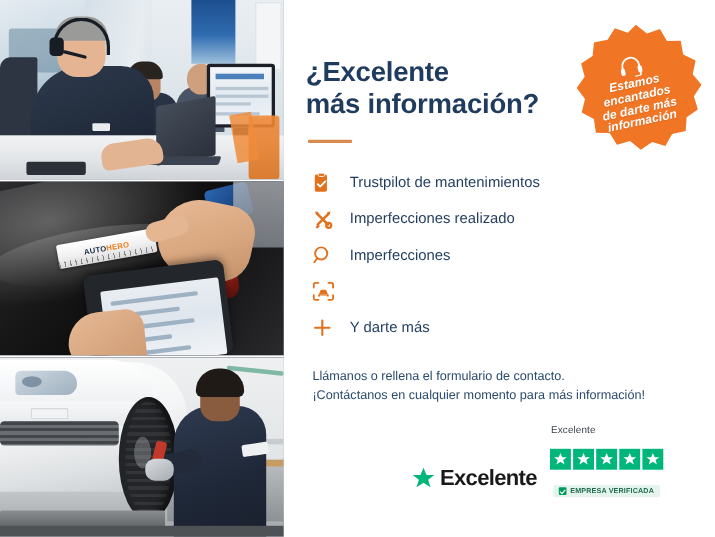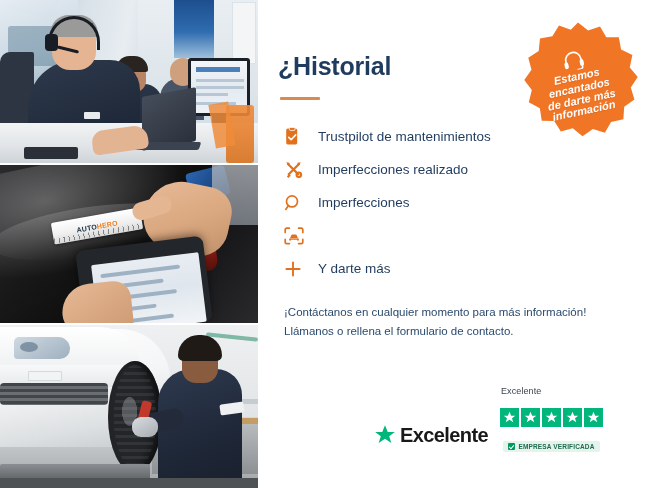--- a/index.html
+++ b/index.html
@@ -568,21 +568,22 @@
         <div class="p3-lift"></div>
         <div class="p3-lift2"></div>
       </div>
     </div>
 
   </div>
 
   <div class="content">
 
     <h1 class="headline">
-      <span>¿Historial</span>
+      <span>¿Excelente</span>
+      <span class="headline-l2">más información?</span>
     </h1>
 
     <div class="rule"></div>
 
     <div class="badge">
       <svg class="badge-burst" viewBox="0 0 120 120" width="124" height="124" aria-hidden="true">
         <path fill="currentColor" d="M60 2.5 L69.8 10.2 L81.3 6.2 L87.4 16.7 L99.5 16.6 L101.7 28.6 L112.6 33.9
           L110.1 45.9 L117.8 55.2 L111.1 65.3 L114.6 77.0 L104.7 83.9 L103.9 96.0 L92.0 98.6 L86.0 109.1
           L74.4 105.5 L64.4 112.4 L54.9 104.8 L43.4 108.0 L37.0 97.7 L24.9 97.4 L23.1 85.4 L12.4 79.6
           L15.3 67.7 L8.0 58.1 L15.0 48.2 L11.9 36.5 L22.0 30.0 L23.2 18.0 L35.2 15.7 L41.6 5.4
@@ -667,22 +668,22 @@
               <path d="M2.4 9 H15.6"></path>
             </g>
           </svg>
         </span>
         <span class="feature-label">Y darte más</span>
       </li>
 
     </ul>
 
     <p class="contact">
+      <span>Llámanos o rellena el formulario de contacto.</span>
       <span>¡Contáctanos en cualquier momento para más información!</span>
-      <span>Llámanos o rellena el formulario de contacto.</span>
     </p>
 
     <div class="trustpilot">
 
       <div class="tp-logo">
         <svg width="22" height="22" viewBox="0 0 24 24" aria-hidden="true">
           <path fill="#00b67a" d="M12 1.4 L15.0 8.6 L22.7 8.6 L16.6 13.3 L18.9 20.8 L12 16.2 L5.1 20.8 L7.4 13.3 L1.3 8.6 L9.0 8.6 Z"></path>
         </svg>
         <span class="tp-word">Excelente</span>
       </div>

